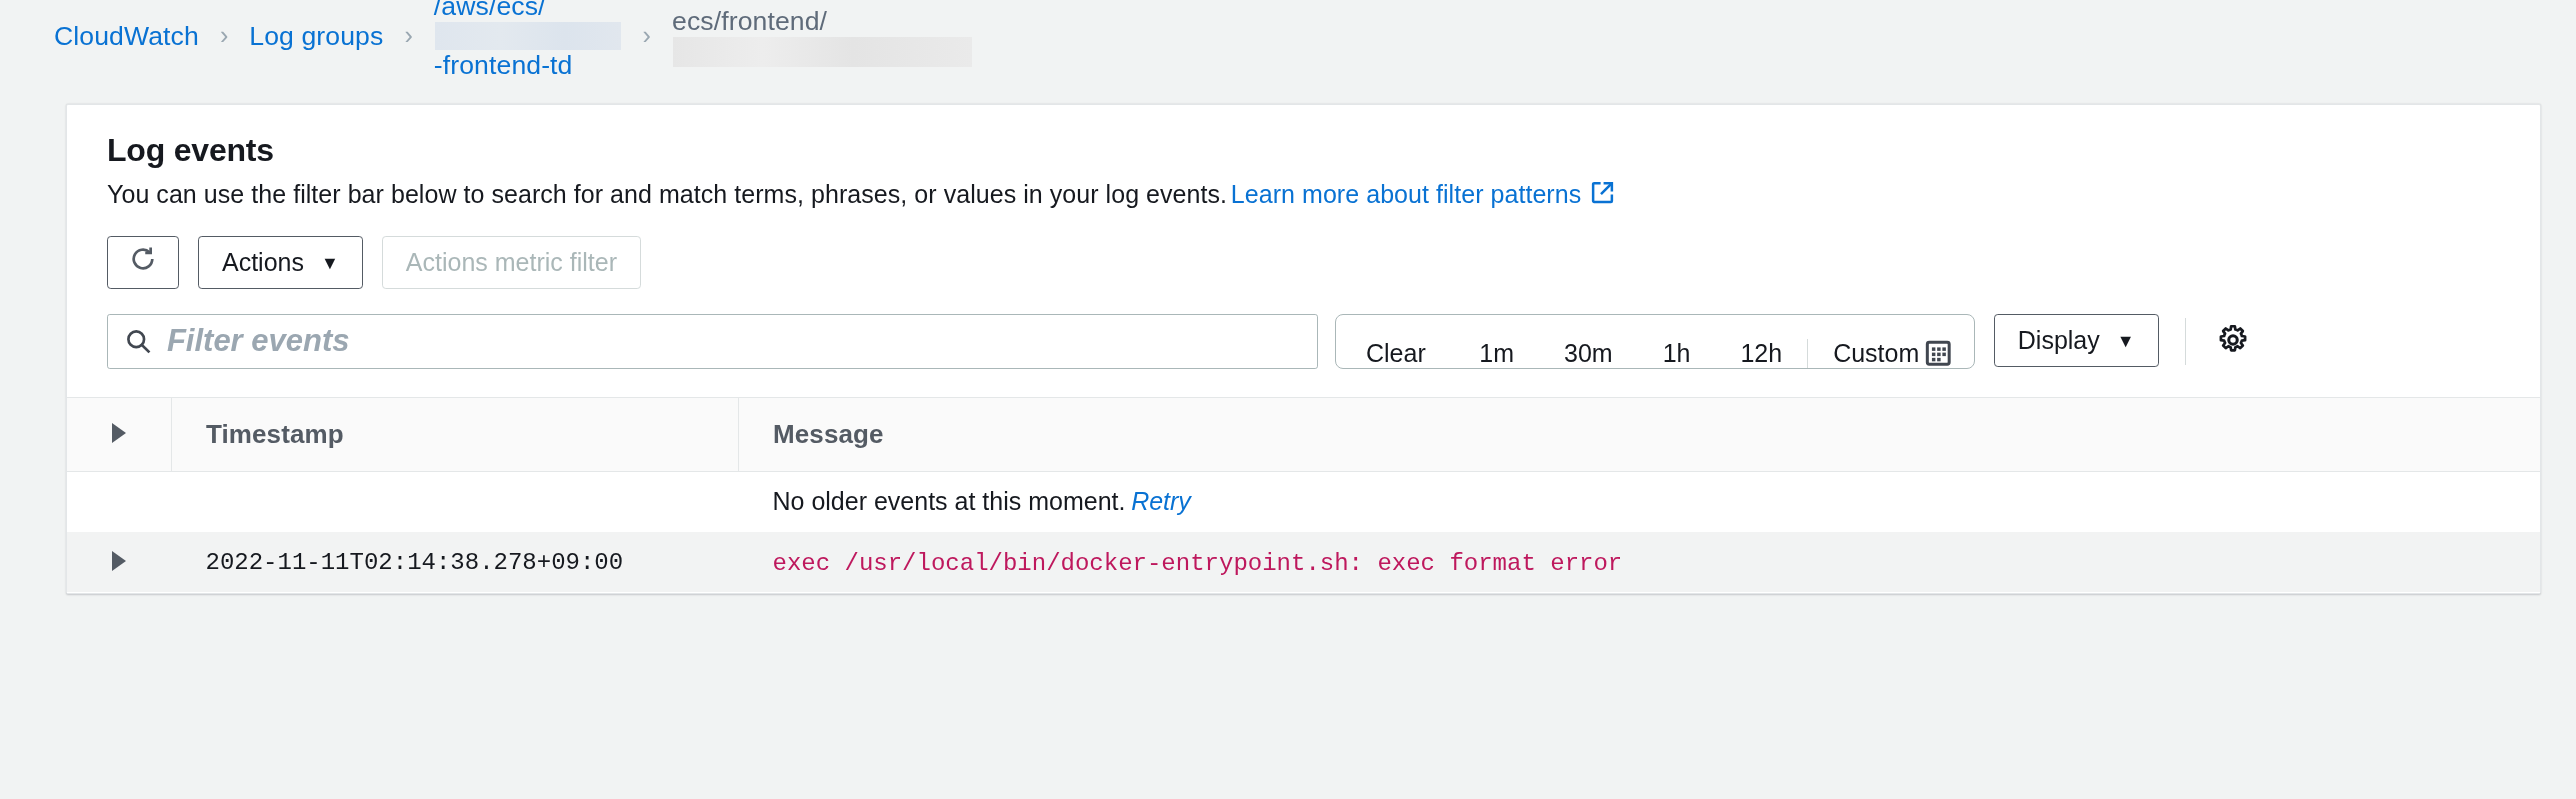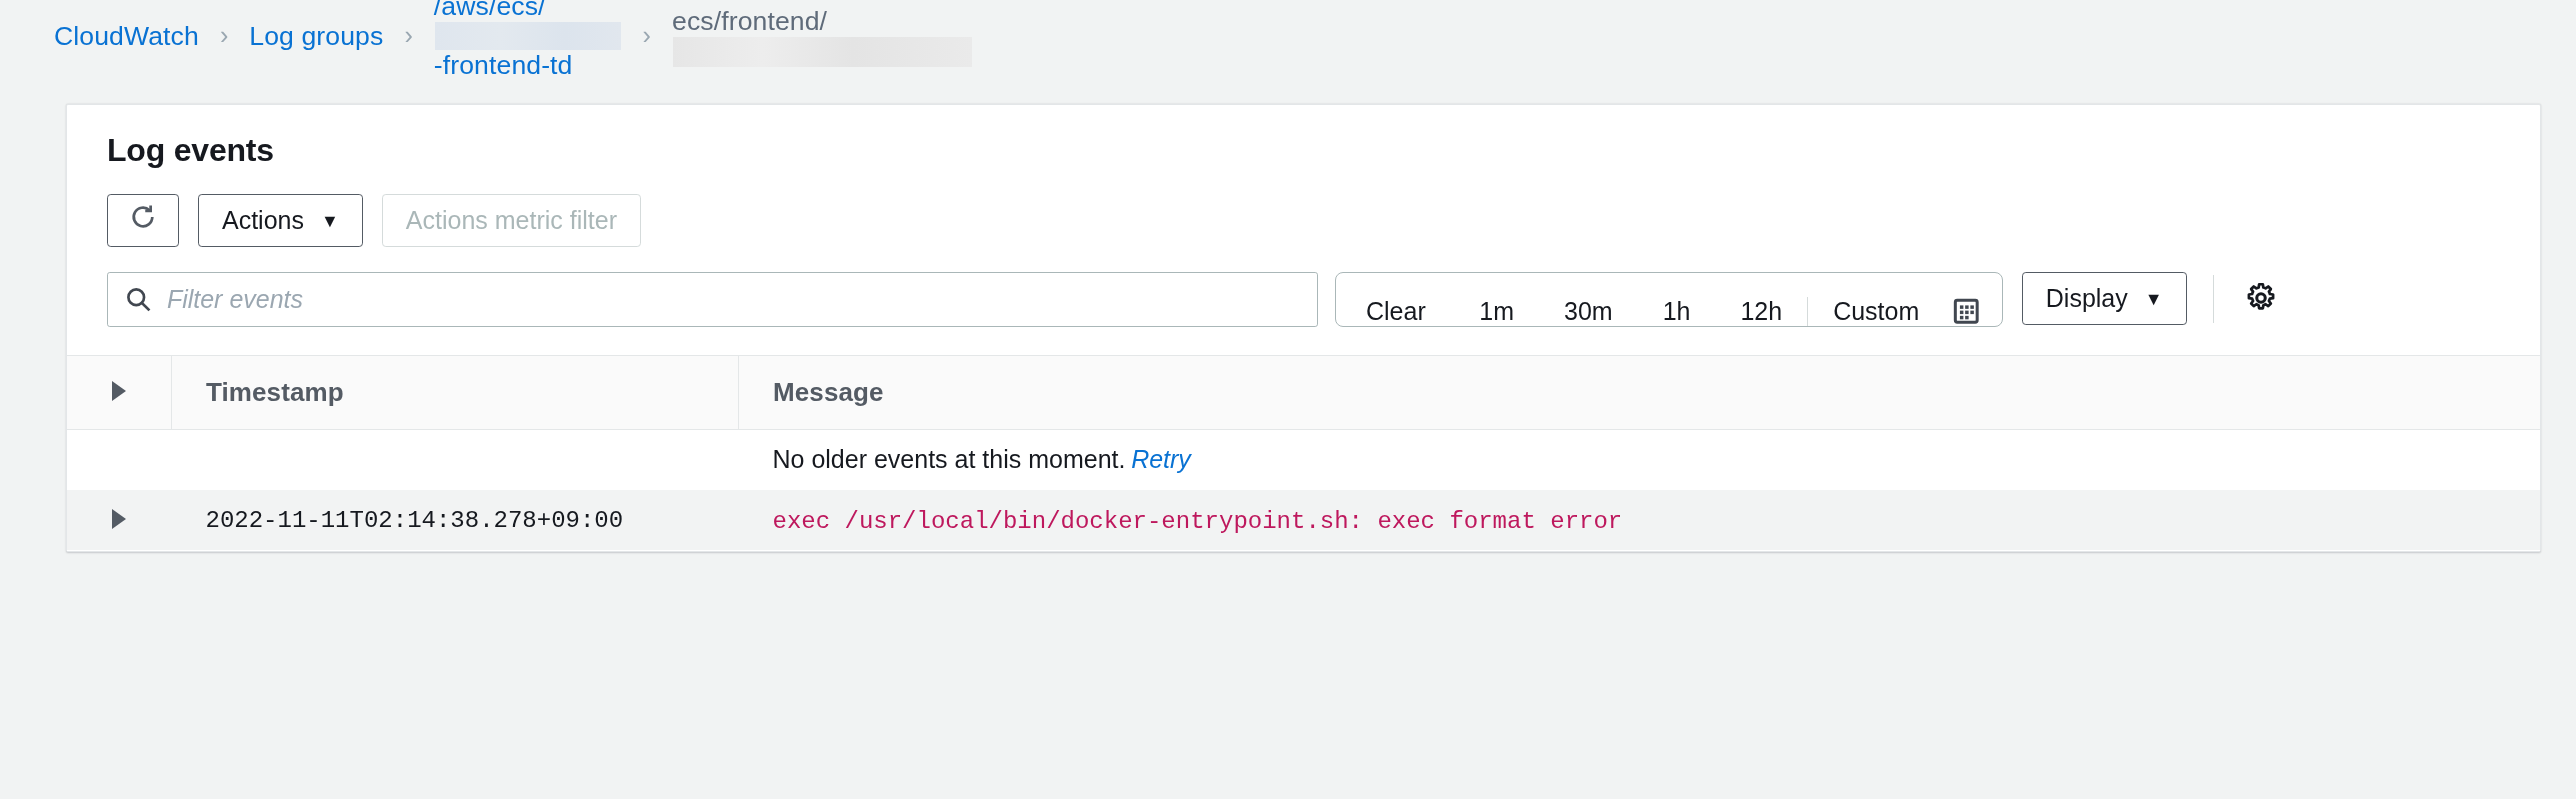--- a/index.html
+++ b/index.html
@@ -167,24 +167,25 @@
     display: flex;
     align-items: center;
     padding: 0 17px;
     margin-right: 17px;
   }
   .search-icon { flex: 0 0 auto; margin-right: 13.3px; display:flex; }
   .filter-input {
     border: none;
     outline: none;
     flex: 1;
-    font-size: 25px;
+    font-size: 31px;
     font-family: "Liberation Sans", sans-serif;
     color: #0369a1;
     background: transparent;
+    font-weight: bold;
   }
   .filter-input::placeholder {
     color: #9ba7b1;
     font-style: italic;
   }
 
   .range-group {
     display: flex;
     align-items: flex-end;
     box-sizing: border-box;
@@ -204,21 +205,21 @@
     cursor: pointer;
     background: transparent;
     border: none;
     font-family: "Liberation Sans", sans-serif;
     white-space: nowrap;
   }
   .range-clear { padding: 0 28.5px 0 30px; }
   .range-custom {
     border-left: 0.9px solid #d5dbdb;
     padding: 0 21px 0 25px;
-    gap: 33px;
+    gap: 5px;
   }
   .cal-icon { display:flex; align-items:center; }
 
   .display-btn {
     margin-left: 19px;
   }
   .vert-div {
     width: 0.9px;
     background: #d5dbdb;
     margin: 3.8px 0 3.8px 26.6px;
@@ -317,20 +318,27 @@
     <span class="crumb-current crumb-compound">
       <span>ecs/frontend/</span>
       <span class="redact-gray"></span>
     </span>
   </nav>
 
   <section class="panel">
 
     <div class="panel-head">
       <h1 class="panel-title">Log events</h1>
+      <div class="panel-desc">
+        <span>You can use the filter bar below to search for and match terms, phrases, or values in your log events.</span><a class="desc-link" href="#">Learn more about filter patterns</a><span class="ext-icon"><svg width="25" height="25" viewBox="0 0 16 16" fill="none">
+              <path d="M6 2H2.6A.6.6 0 0 0 2 2.6V13.4a.6.6 0 0 0 .6.6H13.4a.6.6 0 0 0 .6-.6V10" stroke="#0972d3" stroke-width="1.6" stroke-linecap="square"></path>
+              <path d="M9.5 2H14V6.5" stroke="#0972d3" stroke-width="1.6" stroke-linecap="square"></path>
+              <path d="M13.6 2.4L7.6 8.4" stroke="#0972d3" stroke-width="1.6" stroke-linecap="square"></path>
+            </svg></span>
+      </div>
     </div>
 
     <div class="btn-row">
       <button class="btn btn-icon-only">
         <span><svg width="30" height="30" viewBox="0 0 20 20" fill="none">
               <path d="M16.2 10a6.2 6.2 0 1 1-1.9-4.5" stroke="#545b64" stroke-width="1.8" stroke-linecap="butt"></path>
               <path d="M15.1 2.3v3.6h-3.6" stroke="#545b64" stroke-width="1.8" stroke-linecap="butt" stroke-linejoin="miter"></path>
             </svg></span>
       </button>
       <button class="btn">

